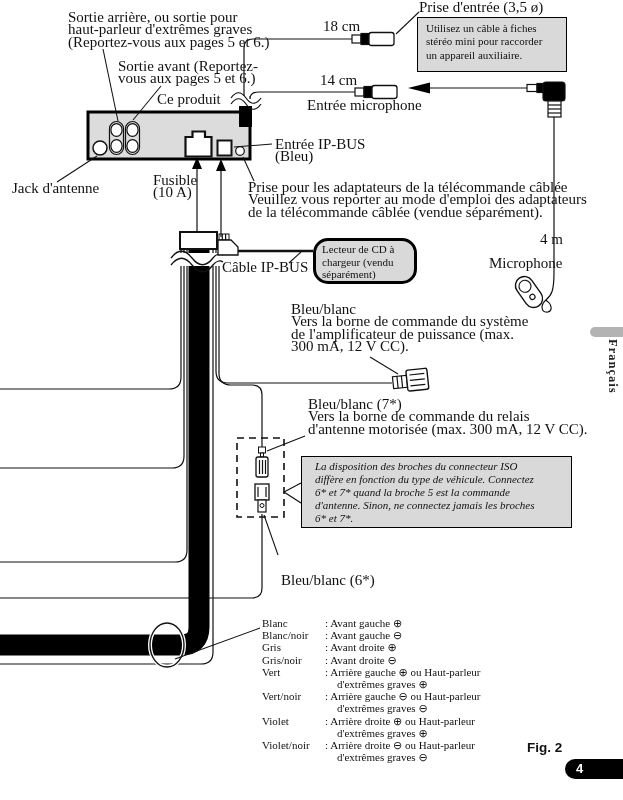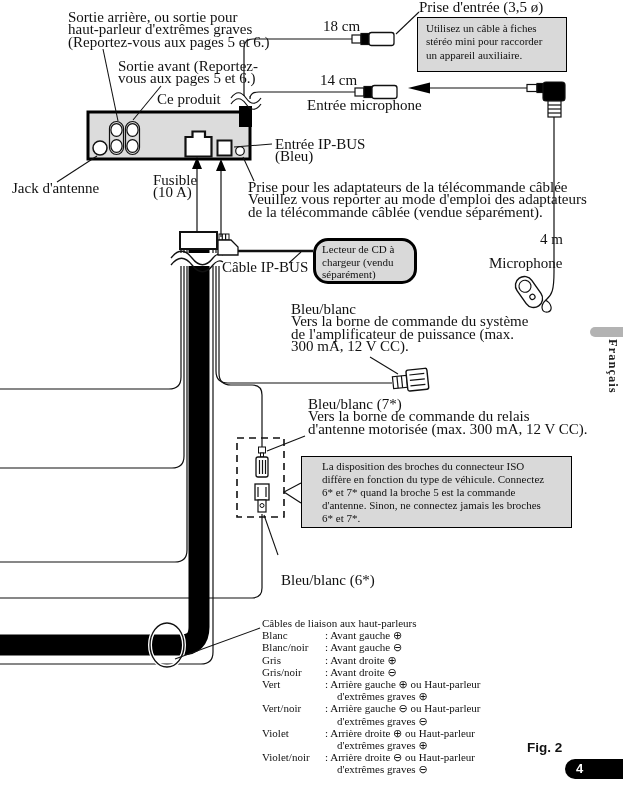--- a/index.html
+++ b/index.html
@@ -3,21 +3,21 @@
 <meta charset="utf-8">
 <style>
   html,body{margin:0;padding:0;background:#fff;}
   .canvas{position:relative;width:623px;height:800px;background:#ffffff;overflow:hidden;
           font-family:"Liberation Serif",serif;color:#111;}
   svg.art{position:absolute;left:0;top:0;}
   .lbl{position:absolute;font-size:15px;line-height:12.3px;white-space:pre-line;}
   .notebox{position:absolute;background:#d9d9d9;border:1.6px solid #000;font-size:11px;
            line-height:13.4px;padding:4px 8px;white-space:pre-line;}
   #cd-box{border-width:3px;line-height:12.6px;padding:2px 6px;}
-  #iso-box{line-height:13px;padding:3px 20px;}
+  #iso-box{line-height:13px;padding:3px 13px;font-style:italic;}
   .sp-table{position:absolute;left:262px;top:617px;width:300px;font-size:11px;line-height:12.2px;}
   .sp-row{display:flex;}
   .sp-name{width:63px;flex:none;}
   .sp-desc{display:block;}
   .sp-desc2{display:block;margin-left:12px;}
   .sp-desc2:empty{display:none;}
   .fig-label{position:absolute;left:527px;top:740px;font-family:"Liberation Sans",sans-serif;
              font-weight:bold;font-size:13.5px;text-align:right;}
   .page-badge{position:absolute;right:0;top:759px;width:58px;height:20px;background:#000;
               border-radius:10px 0 0 10px;color:#fff;font-family:"Liberation Sans",sans-serif;
@@ -215,21 +215,20 @@
   <div class="notebox" id="cd-box" style="left:313px;top:238px;width:104px;height:46px;box-sizing:border-box;border-radius:15px;">Lecteur de CD à
 chargeur (vendu
 séparément)</div>
   <div class="notebox" id="iso-box" style="left:301px;top:456px;width:271px;height:72px;box-sizing:border-box;">La disposition des broches du connecteur ISO
 diffère en fonction du type de véhicule. Connectez
 6* et 7* quand la broche 5 est la commande
 d'antenne. Sinon, ne connectez jamais les broches
 6* et 7*.</div>
 
   <div class="sp-table">
-    <div class="sp-title">Câbles de liaison aux haut-parleurs</div>
     <div class="sp-row">
       <span class="sp-name">Blanc</span>
       <span>
           <span class="sp-desc">: Avant gauche ⊕</span>
         </span>
     </div>
     <div class="sp-row">
       <span class="sp-name">Blanc/noir</span>
       <span>
           <span class="sp-desc">: Avant gauche ⊖</span>

